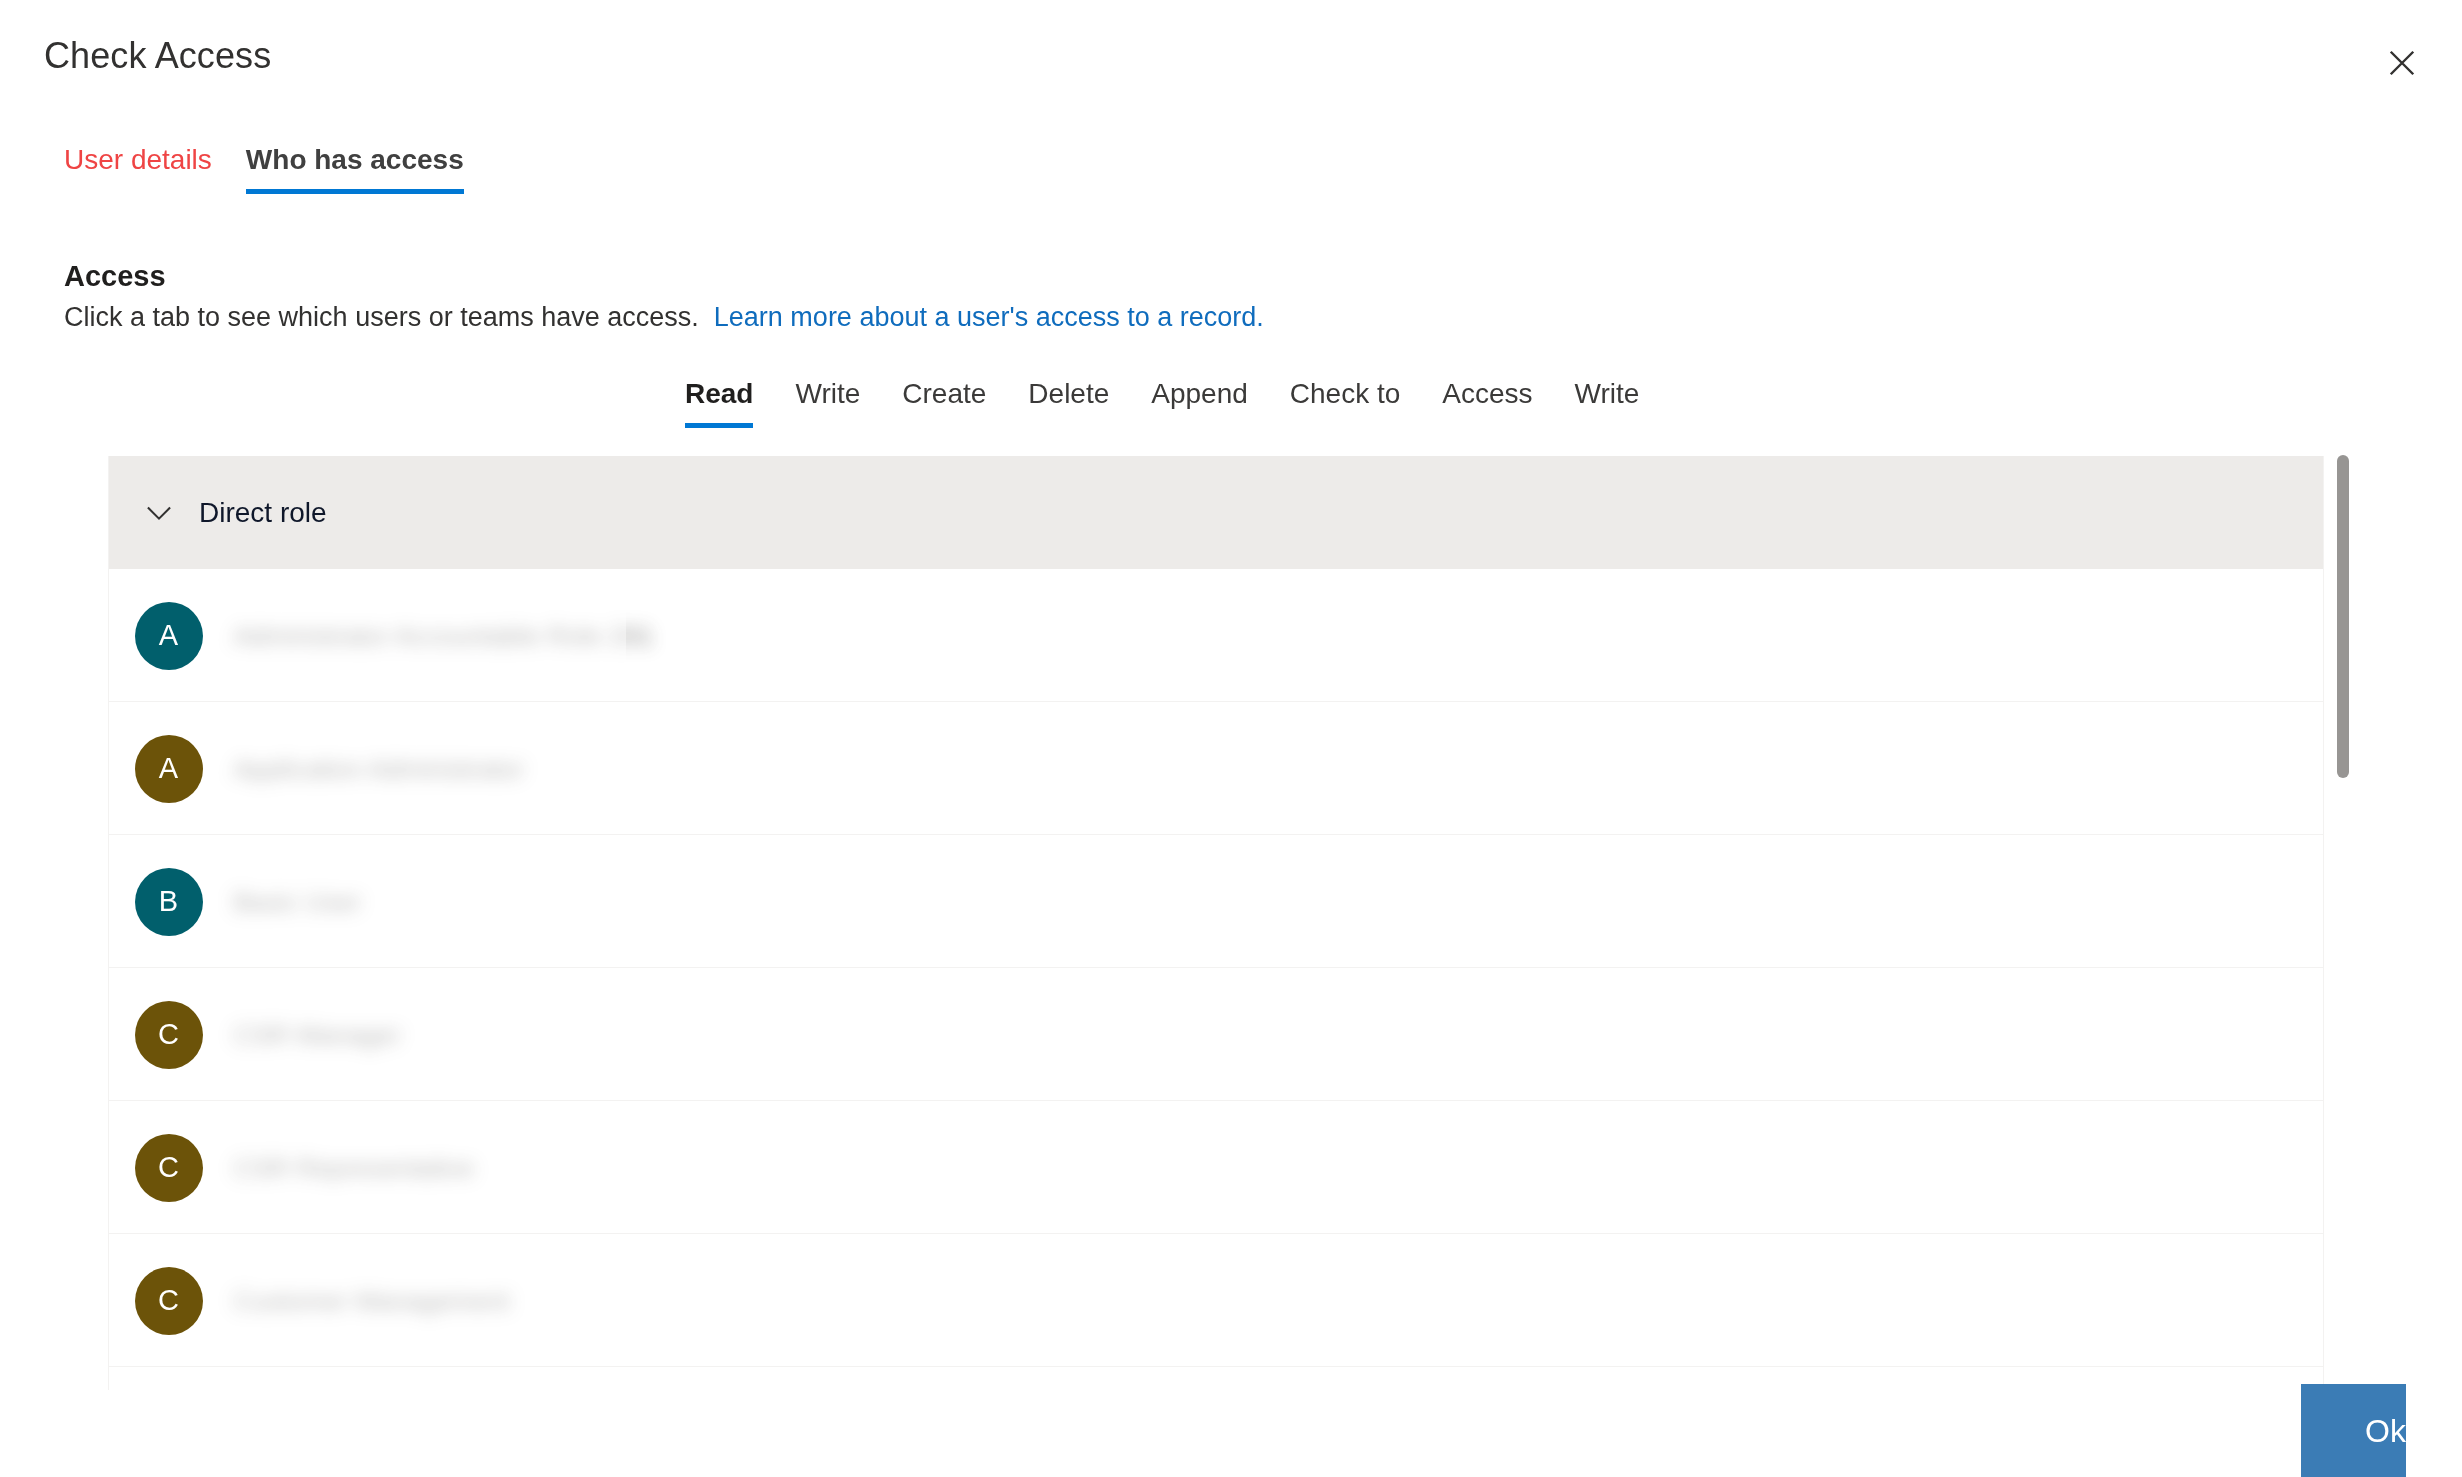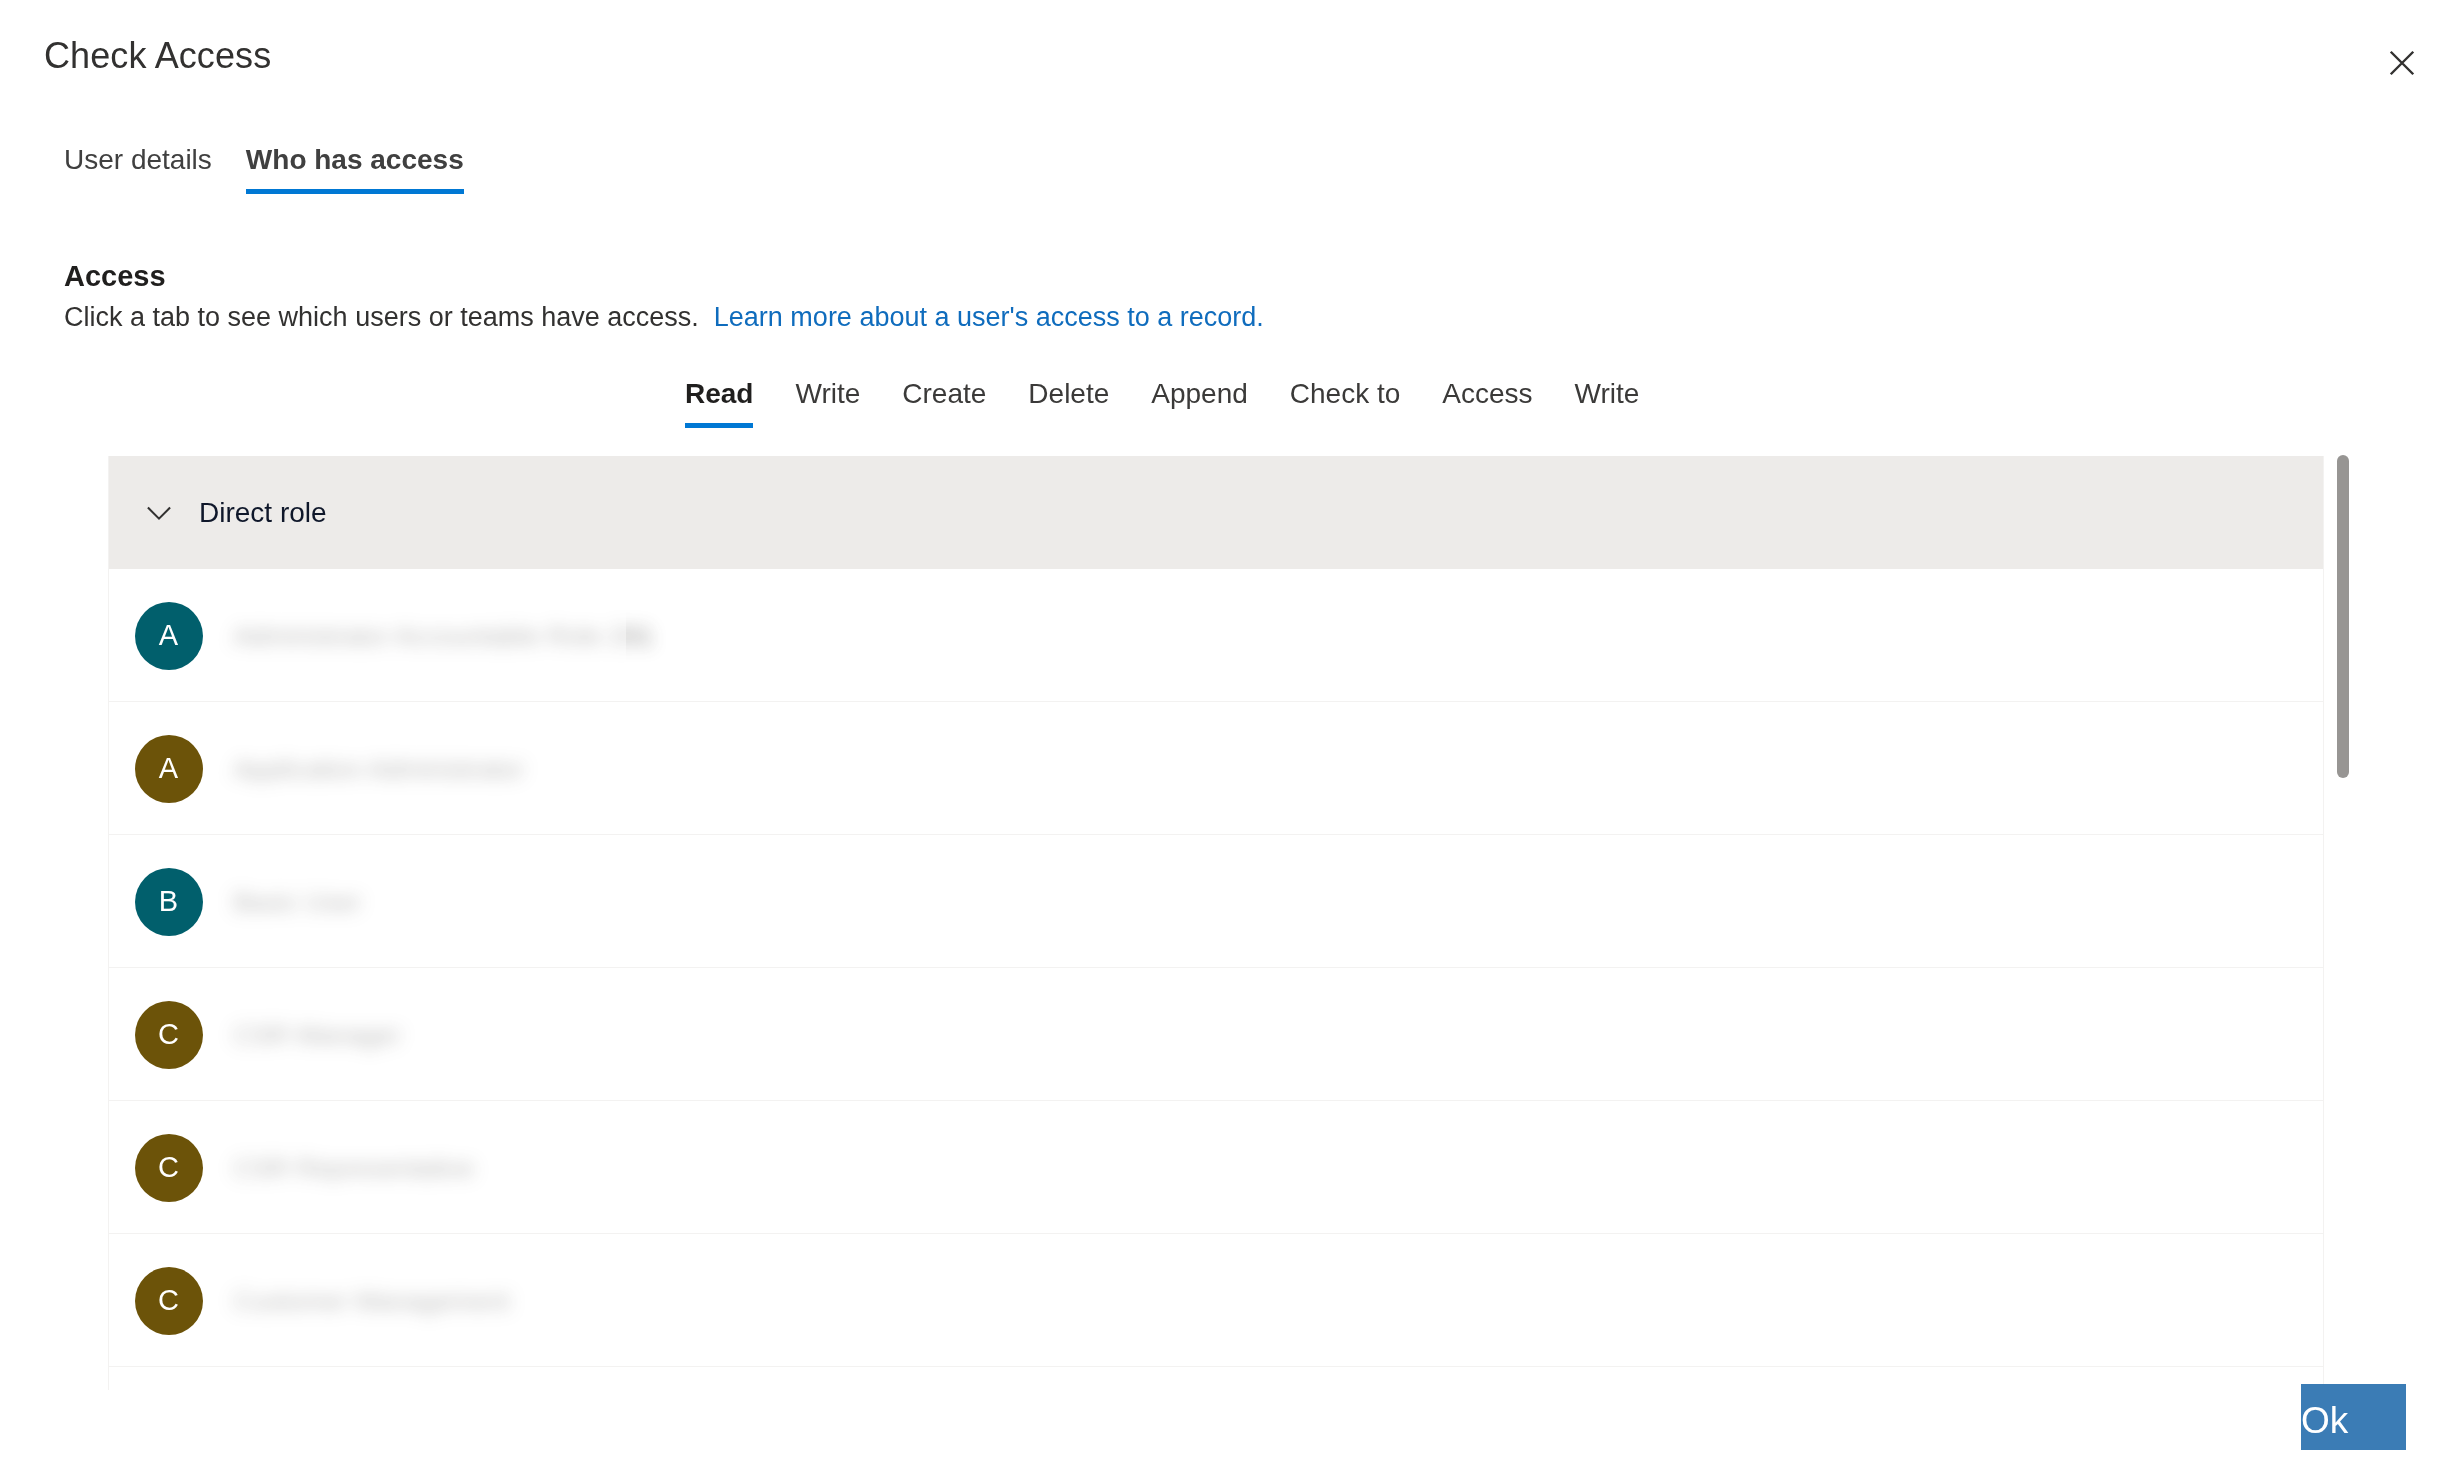--- a/index.html
+++ b/index.html
@@ -50,21 +50,21 @@
     left: 64px;
     top: 141px;
     display: flex;
     align-items: flex-start;
     gap: 0;
   }
   .pivot-tab {
     position: relative;
     font-size: 28px;
     line-height: 38px;
-    color: #404040;
+    color: #ef4444;
     padding: 0 17px 15px 17px;
     cursor: pointer;
     white-space: nowrap;
     font-weight: 400;
   }
   .pivot-tab:first-child { padding-left: 0; }
   .pivot-tab.active {
     color: #404040;
     font-weight: 700;
   }
@@ -248,28 +248,28 @@
     border-radius: 6.6px;
     background: #979593;
   }
 
   
   #ok-button {
     position: absolute;
     left: 2301px;
     top: 1384px;
     width: 105px;
-    height: 66px;
+    height: 94px;
     background: #3b7cb5;
     color: #ffffff;
     border: none;
     font-family: "Liberation Sans", sans-serif;
-    font-size: 37px;
+    font-size: 32px;
     line-height: 74px;
-    text-align: left;
+    text-align: right;
     padding: 0;
     cursor: pointer;
   }
 </style>
 </head>
 <body>
 
 <div id="dialog-title">Check Access</div>
 
 <button id="close-button">

